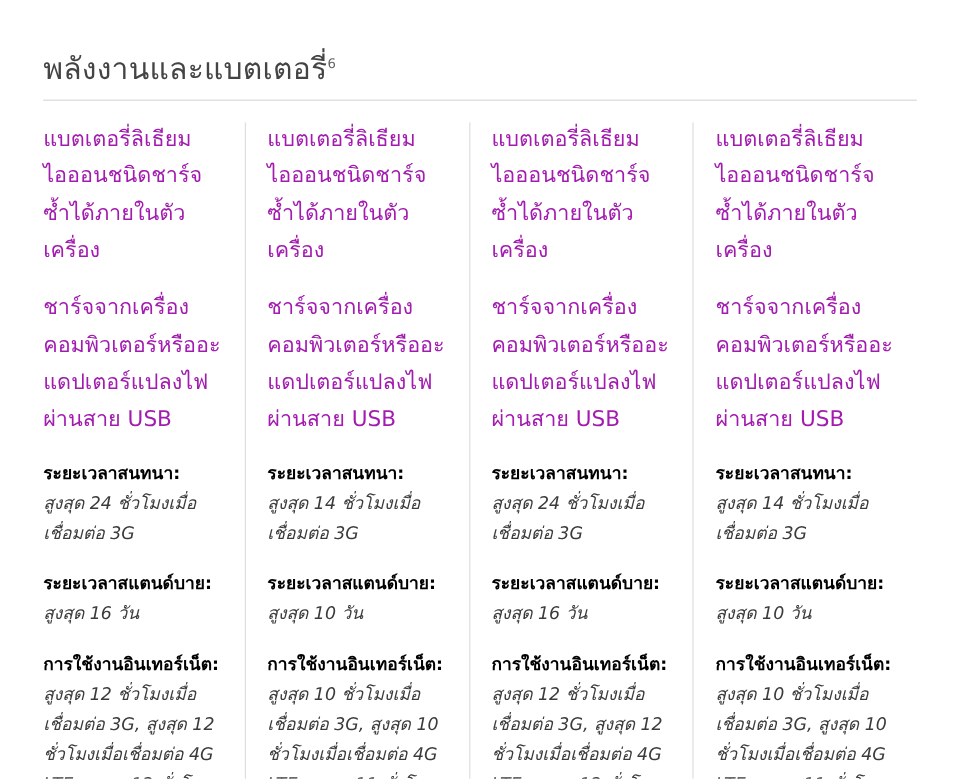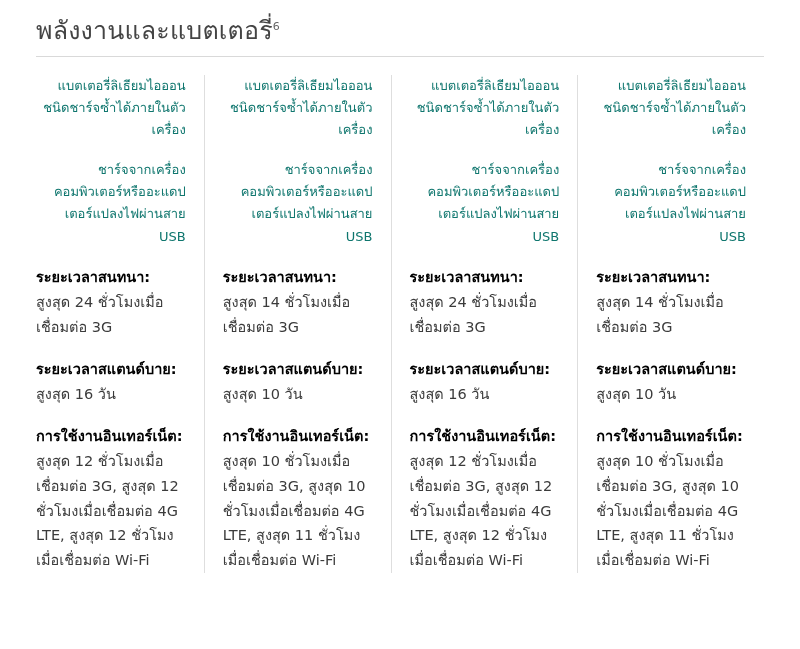--- a/index.html
+++ b/index.html
@@ -23,20 +23,21 @@
   }
   .section-title {
     font-size: 25px;
     font-weight: normal;
     color: #444444;
     letter-spacing: 0.2px;
     padding-top: 12px;
     padding-bottom: 6px;
     line-height: 1.5;
     white-space: nowrap;
+    margin-top: 27px;
   }
   .section-title .sup {
     font-size: 11px;
     vertical-align: super;
     color: #666;
   }
   .title-rule {
     height: 1px;
     background: #d9d9d9;
     width: 100%;
@@ -58,35 +59,35 @@
     border-left: 1px solid #dedede;
     padding-left: 18px;
   }
   .block {
     margin-bottom: 17px;
   }
   .block:last-child {
     margin-bottom: 0;
   }
   .lead {
-    font-size: 13px;
+    font-size: 18px;
     line-height: 1.72;
-    color: #0f766e;
-    text-align: right;
+    color: #a21caf;
   }
   .spec-label {
     font-size: 14.5px;
     line-height: 1.72;
     color: #000000;
     font-weight: bold;
   }
   .spec-value {
     font-size: 14.5px;
     line-height: 1.72;
     color: #3b3b3b;
+    font-style: italic;
   }
 </style>
 </head>
 <body>
 
 <div class="page">
 
   <div class="section-title">
     <span>พลังงานและแบตเตอรี่</span><span class="sup">6</span>
   </div>

